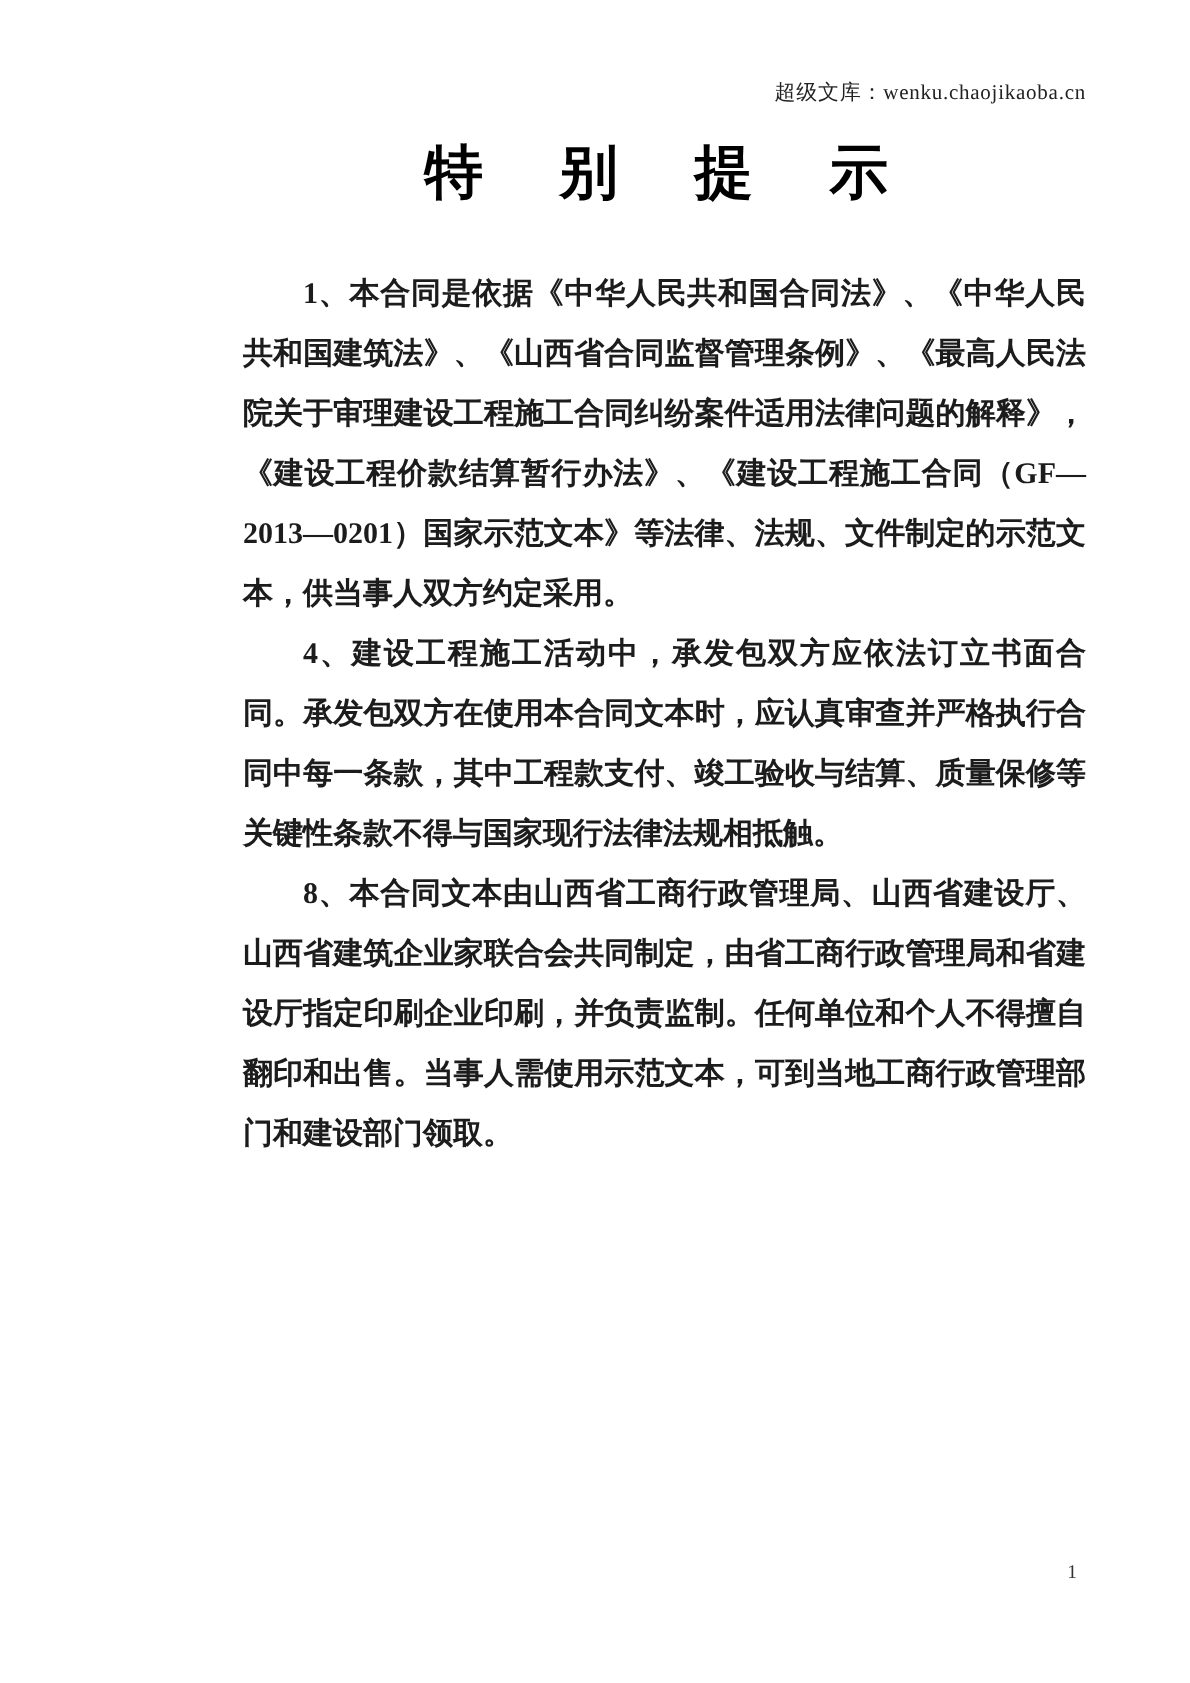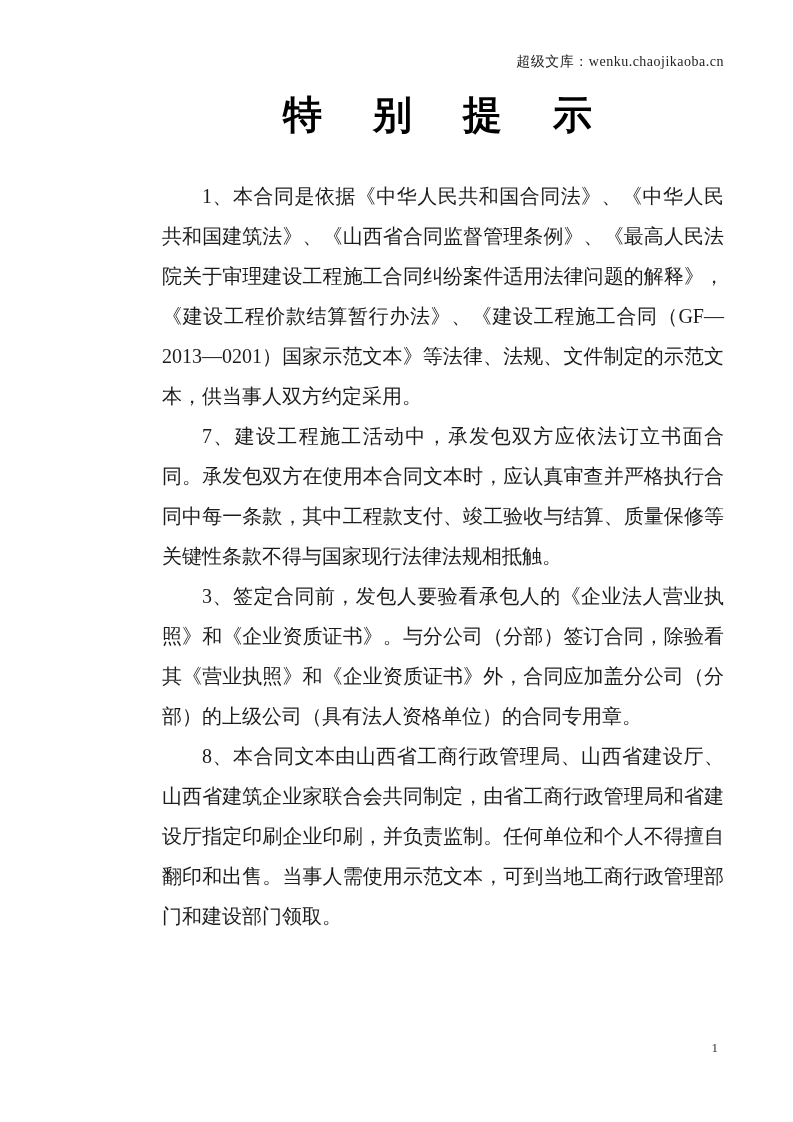--- a/index.html
+++ b/index.html
@@ -40,40 +40,40 @@
     left: 118px;
     width: 562px;
     font-size: 20px;
     line-height: 40px;
     text-align: justify;
     color: #1c1c1c;
   }
   .content p {
     margin: 0;
     text-indent: 2em;
+    font-weight: bold;
   }
   .page-number {
     position: absolute;
     top: 1040px;
     right: 119px;
     font-size: 13px;
     color: #333333;
   }
 </style>
 </head>
 <body>
 
 <div class="page">
 
   <div class="watermark">超级文库：wenku.chaojikaoba.cn</div>
 
   <div class="doc-title">特　别　提　示</div>
 
   <div class="content">
     <p>1、本合同是依据《中华人民共和国合同法》、《中华人民共和国建筑法》、《山西省合同监督管理条例》、《最高人民法院关于审理建设工程施工合同纠纷案件适用法律问题的解释》，《建设工程价款结算暂行办法》、《建设工程施工合同（GF—2013—0201）国家示范文本》等法律、法规、文件制定的示范文本，供当事人双方约定采用。</p>
-    <p>7、建设工程施工活动中，承发包双方应依法订立书面合同。承发包双方在使用本合同文本时，应认真审查并严格执行合同中每一条款，其中工程款支付、竣工验收与结算、质量保修等关键性条款不得与国家现行法律法规相抵触。</p>
-    <p>3、签定合同前，发包人要验看承包人的《企业法人营业执照》和《企业资质证书》。与分公司（分部）签订合同，除验看其《营业执照》和《企业资质证书》外，合同应加盖分公司（分部）的上级公司（具有法人资格单位）的合同专用章。</p>
+    <p>4、建设工程施工活动中，承发包双方应依法订立书面合同。承发包双方在使用本合同文本时，应认真审查并严格执行合同中每一条款，其中工程款支付、竣工验收与结算、质量保修等关键性条款不得与国家现行法律法规相抵触。</p>
     <p>8、本合同文本由山西省工商行政管理局、山西省建设厅、山西省建筑企业家联合会共同制定，由省工商行政管理局和省建设厅指定印刷企业印刷，并负责监制。任何单位和个人不得擅自翻印和出售。当事人需使用示范文本，可到当地工商行政管理部门和建设部门领取。</p>
   </div>
 
   <div class="page-number">1</div>
 
 </div>
 
 </body></html>

